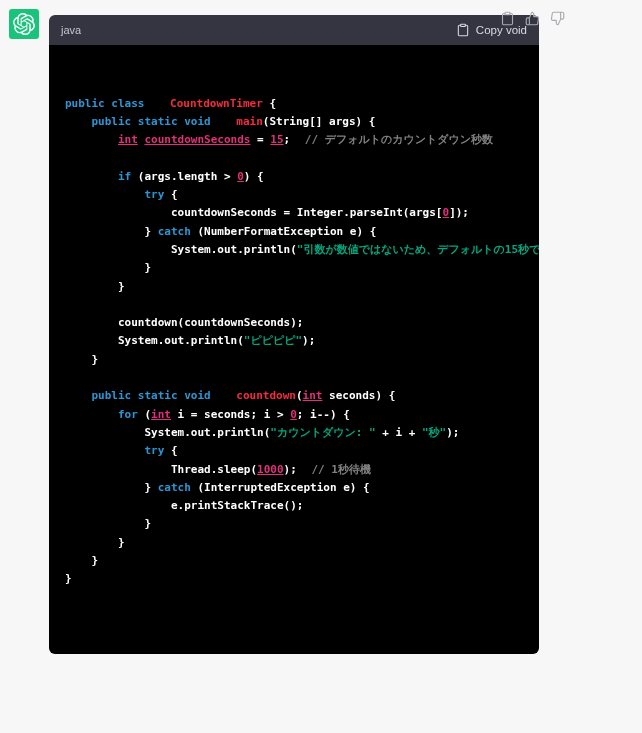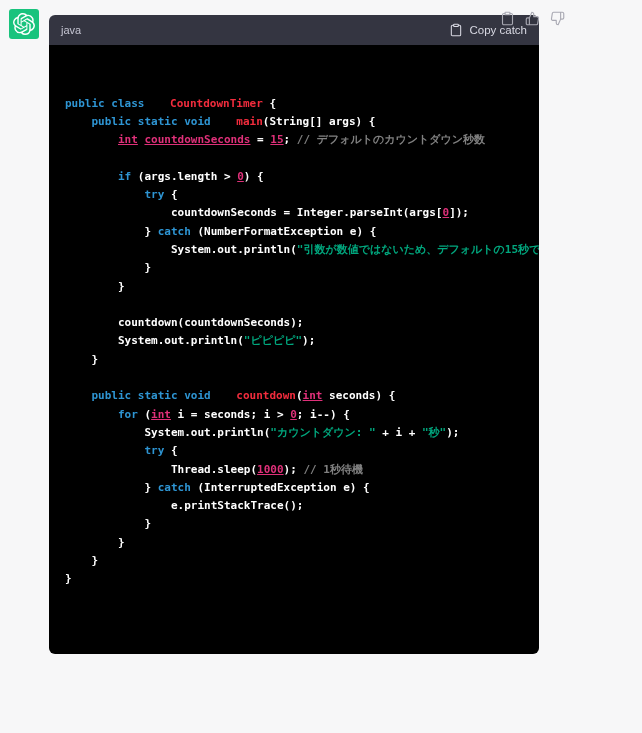--- a/index.html
+++ b/index.html
@@ -54,21 +54,21 @@
     font-size:11px;line-height:18.3px;
     font-weight:bold;
     color:var(--default,#fff);
     white-space:pre;
   }
   .code-line{min-height:18.3px;}
   .tok-k{color:var(--keyword,#2e95d3);margin-top:25px;}
   .tok-t{color:var(--title,#f22c3d);margin-left:19px;}
   .tok-p{color:var(--literal,#df3079);text-decoration:underline;}
   .tok-s{color:var(--string,#00a67d);}
-  .tok-c{color:var(--comment,#808080);}
+  .tok-c{color:var(--comment,#808080);margin-left:8px;}
 </style>
 </head>
 <body>
 
 <div class="message">
 
   <div class="avatar">
     <svg viewBox="0 0 24 24" xmlns="http://www.w3.org/2000/svg">
         <path d="M22.2819 9.8211a5.9847 5.9847 0 0 0-.5157-4.9108 6.0462 6.0462 0 0 0-6.5098-2.9A6.0651 6.0651 0 0 0 4.9807 4.1818a5.9847 5.9847 0 0 0-3.9977 2.9 6.0462 6.0462 0 0 0 .7427 7.0966 5.98 5.98 0 0 0 .511 4.9107 6.051 6.051 0 0 0 6.5146 2.9001A5.9847 5.9847 0 0 0 13.2599 24a6.0557 6.0557 0 0 0 5.7718-4.2058 5.9894 5.9894 0 0 0 3.9977-2.9001 6.0557 6.0557 0 0 0-.7475-7.073zM13.2599 22.4301a4.4755 4.4755 0 0 1-2.8764-1.04l.1419-.0804 4.7783-2.7582a.7948.7948 0 0 0 .3927-.6813v-6.7369l2.02 1.1686a.071.071 0 0 1 .038.0615v5.5826a4.504 4.504 0 0 1-4.4945 4.4944zm-9.6607-4.1254a4.4708 4.4708 0 0 1-.5346-3.0137l.142.0852 4.783 2.7582a.7712.7712 0 0 0 .7806 0l5.8428-3.3685v2.3324a.0804.0804 0 0 1-.0332.0615L9.74 19.9502a4.4992 4.4992 0 0 1-6.1408-1.6464zM2.3408 7.8956a4.485 4.485 0 0 1 2.3655-1.9728V11.6a.7664.7664 0 0 0 .3879.6765l5.8144 3.3543-2.0201 1.1685a.0757.0757 0 0 1-.071 0l-4.8303-2.7865A4.504 4.504 0 0 1 2.3408 7.8956zm16.5963 3.8558L13.1038 8.364 15.1192 7.2a.0757.0757 0 0 1 .071 0l4.8303 2.7913a4.4944 4.4944 0 0 1-.6765 8.1042v-5.6772a.79.79 0 0 0-.407-.667zm2.0107-3.0231l-.142-.0852-4.7735-2.7818a.7759.7759 0 0 0-.7854 0L9.409 9.2297V6.8974a.0662.0662 0 0 1 .0284-.0615l4.8303-2.7866a4.4992 4.4992 0 0 1 6.6802 4.66zM8.3065 12.863l-2.02-1.1638a.0804.0804 0 0 1-.038-.0567V6.0742a4.4992 4.4992 0 0 1 7.3757-3.4537l-.142.0805L8.704 5.459a.7948.7948 0 0 0-.3927.6813zm1.0976-2.3654l2.602-1.4998 2.6069 1.4998v2.9994l-2.5974 1.4997-2.6067-1.4997z"></path>
       </svg>
@@ -95,21 +95,21 @@
 
 
   <div class="code-block">
     <div class="code-header">
       <span class="code-lang">java</span>
       <button class="copy-btn">
         <svg viewBox="0 0 24 24">
             <path d="M16 4h2a2 2 0 0 1 2 2v14a2 2 0 0 1-2 2H6a2 2 0 0 1-2-2V6a2 2 0 0 1 2-2h2"></path>
             <rect x="8" y="2" width="8" height="4" rx="1"></rect>
           </svg>
-        <span>Copy catch</span>
+        <span>Copy void</span>
       </button>
     </div>
     <div class="code-body">
       <code><div class="code-line"><span class="tok-k">public class </span><span class="tok-t">CountdownTimer</span><span> {</span></div><div class="code-line"><span>    </span><span class="tok-k">public static void</span><span> </span><span class="tok-t">main</span><span>(String[] args) {</span></div><div class="code-line"><span>        </span><span class="tok-p">int</span><span> </span><span class="tok-p">countdownSeconds</span><span> = </span><span class="tok-p">15</span><span>; </span><span class="tok-c">// デフォルトのカウントダウン秒数</span></div><div class="code-line">&nbsp;</div><div class="code-line"><span>        </span><span class="tok-k">if</span><span> (args.length &gt; </span><span class="tok-p">0</span><span>) {</span></div><div class="code-line"><span>            </span><span class="tok-k">try</span><span> {</span></div><div class="code-line"><span>                countdownSeconds = Integer.parseInt(args[</span><span class="tok-p">0</span><span>]);</span></div><div class="code-line"><span>            } </span><span class="tok-k">catch</span><span> (NumberFormatException e) {</span></div><div class="code-line"><span>                System.out.println(</span><span class="tok-s">"引数が数値ではないため、デフォルトの15秒でカウ</span></div><div class="code-line"><span>            }</span></div><div class="code-line"><span>        }</span></div><div class="code-line">&nbsp;</div><div class="code-line"><span>        countdown(countdownSeconds);</span></div><div class="code-line"><span>        System.out.println(</span><span class="tok-s">"ピピピピ"</span><span>);</span></div><div class="code-line"><span>    }</span></div><div class="code-line">&nbsp;</div><div class="code-line"><span>    </span><span class="tok-k">public static void</span><span> </span><span class="tok-t">countdown</span><span>(</span><span class="tok-p">int</span><span> seconds) {</span></div><div class="code-line"><span>        </span><span class="tok-k">for</span><span> (</span><span class="tok-p">int</span><span> i = seconds; i &gt; </span><span class="tok-p">0</span><span>; i--) {</span></div><div class="code-line"><span>            System.out.println(</span><span class="tok-s">"カウントダウン: "</span><span> + i + </span><span class="tok-s">"秒"</span><span>);</span></div><div class="code-line"><span>            </span><span class="tok-k">try</span><span> {</span></div><div class="code-line"><span>                Thread.sleep(</span><span class="tok-p">1000</span><span>); </span><span class="tok-c">// 1秒待機</span></div><div class="code-line"><span>            } </span><span class="tok-k">catch</span><span> (InterruptedException e) {</span></div><div class="code-line"><span>                e.printStackTrace();</span></div><div class="code-line"><span>            }</span></div><div class="code-line"><span>        }</span></div><div class="code-line"><span>    }</span></div><div class="code-line"><span>}</span></div></code>
       
     </div>
   </div>
 
 </div>
 

